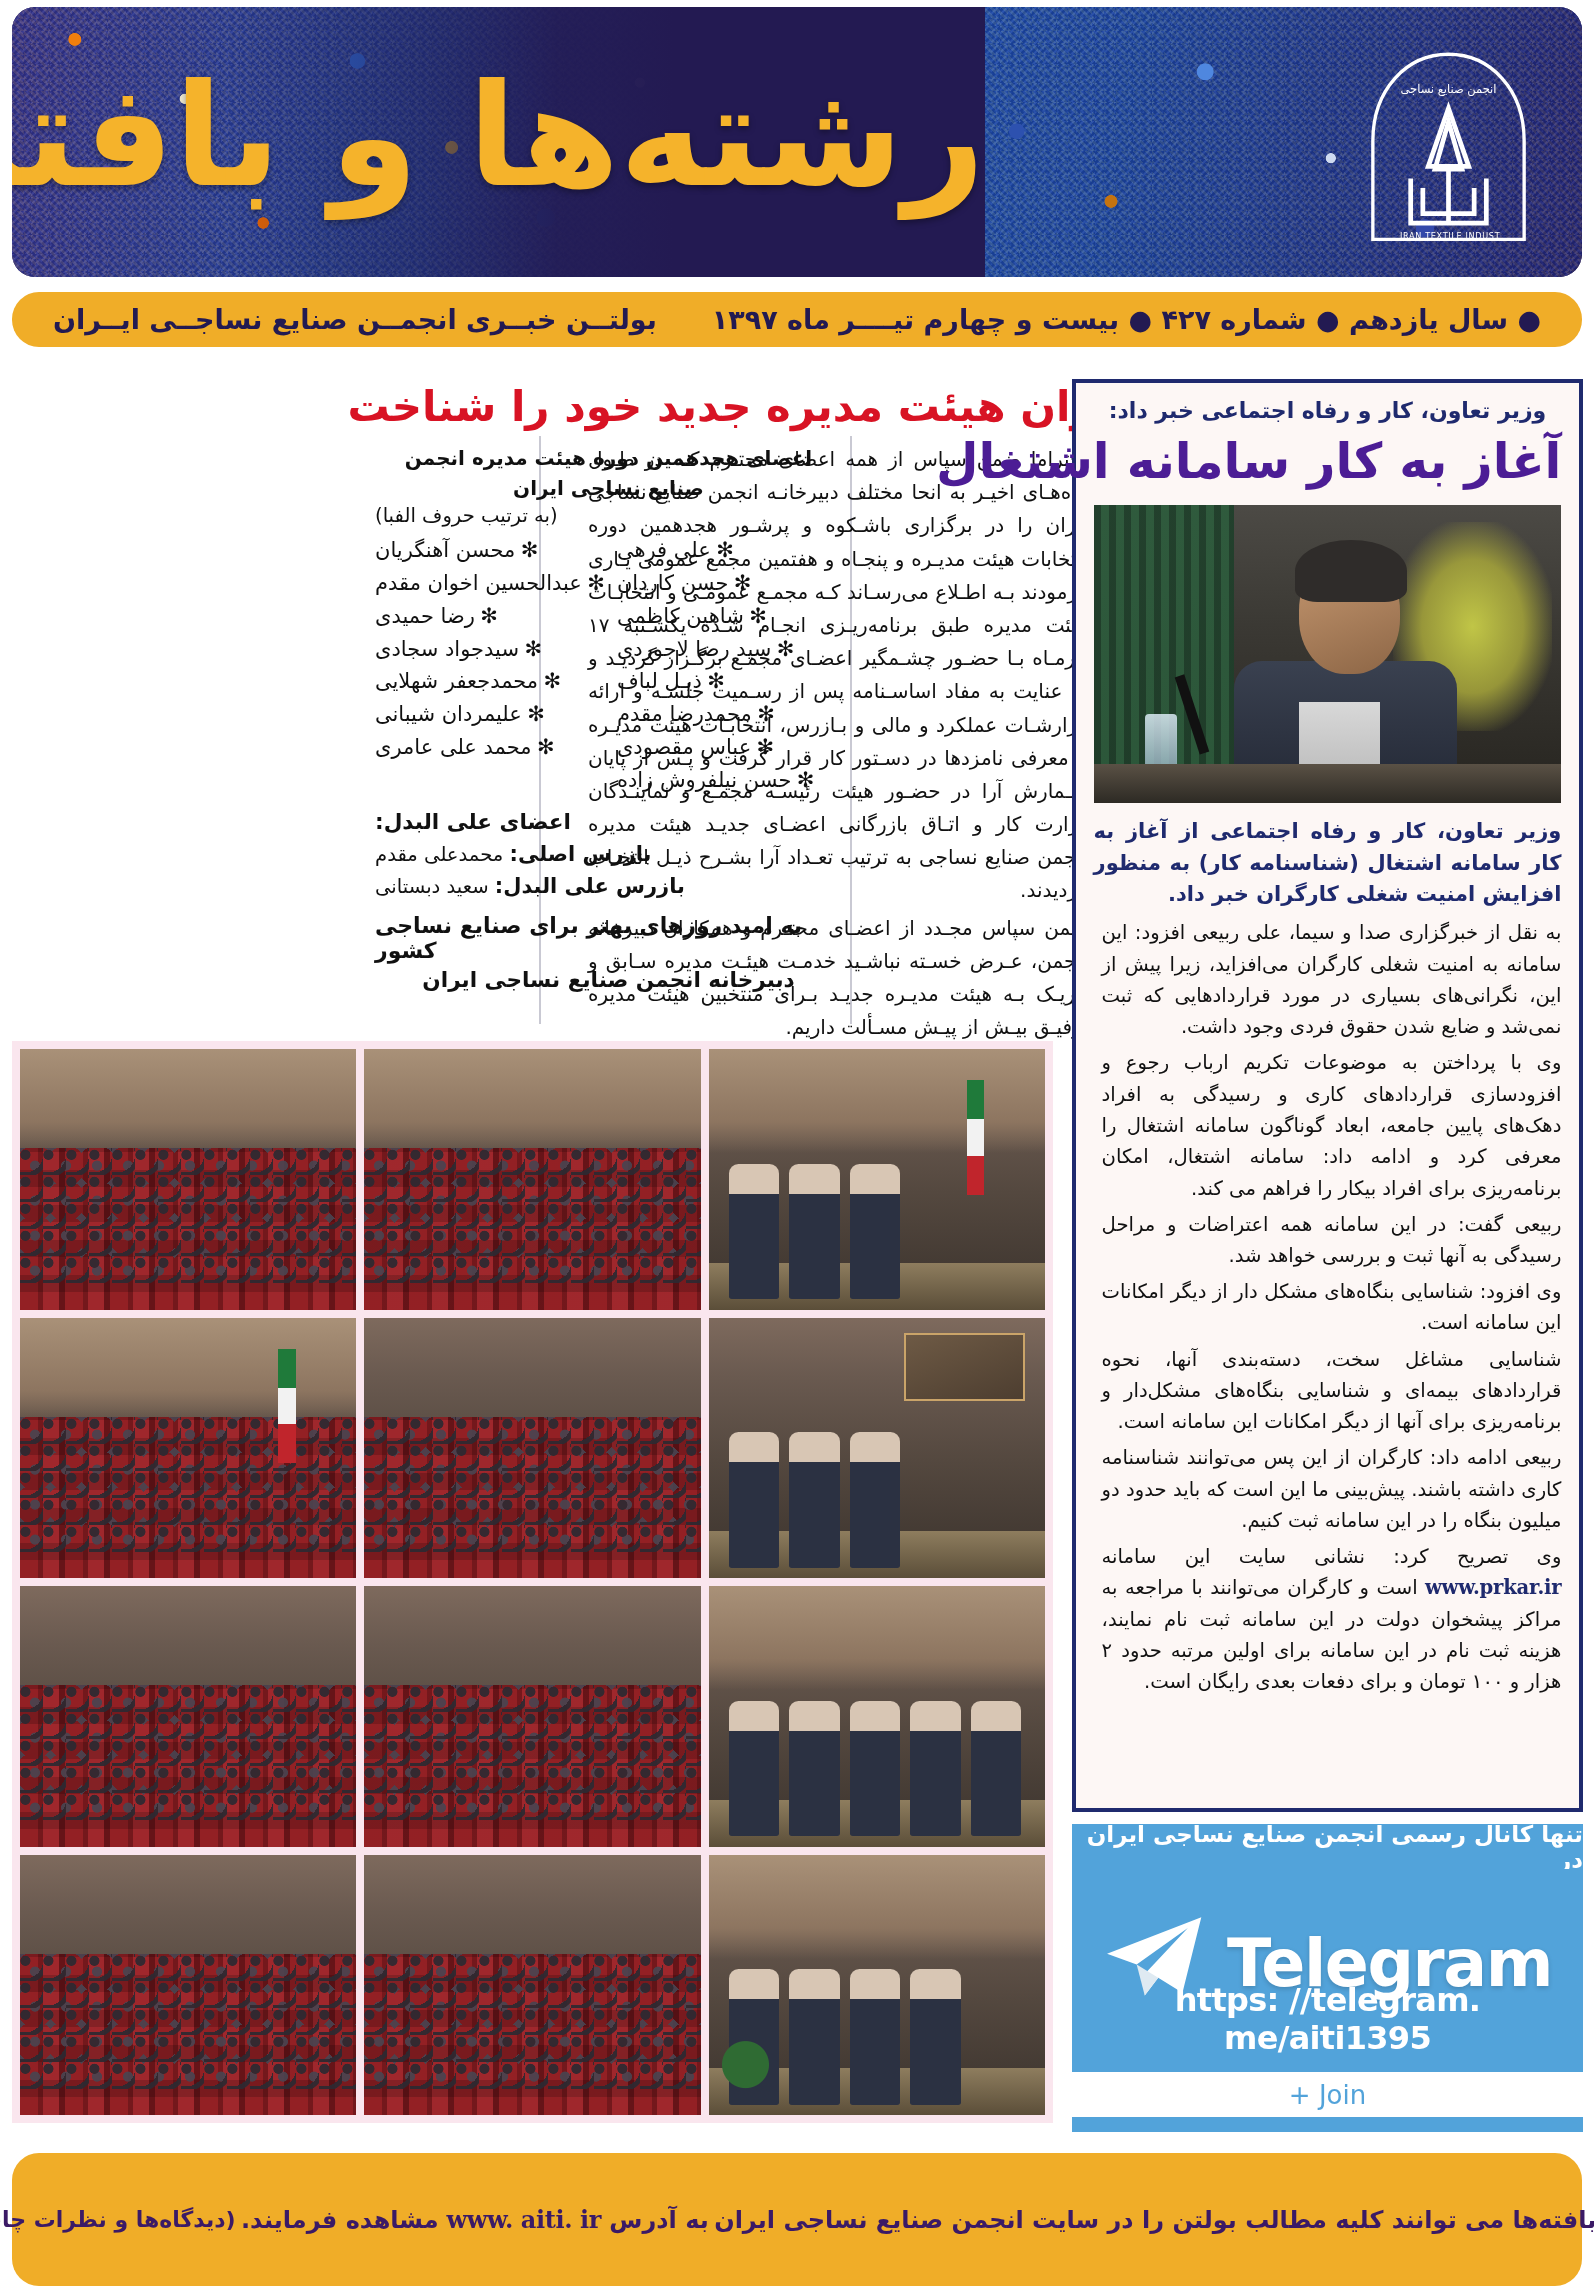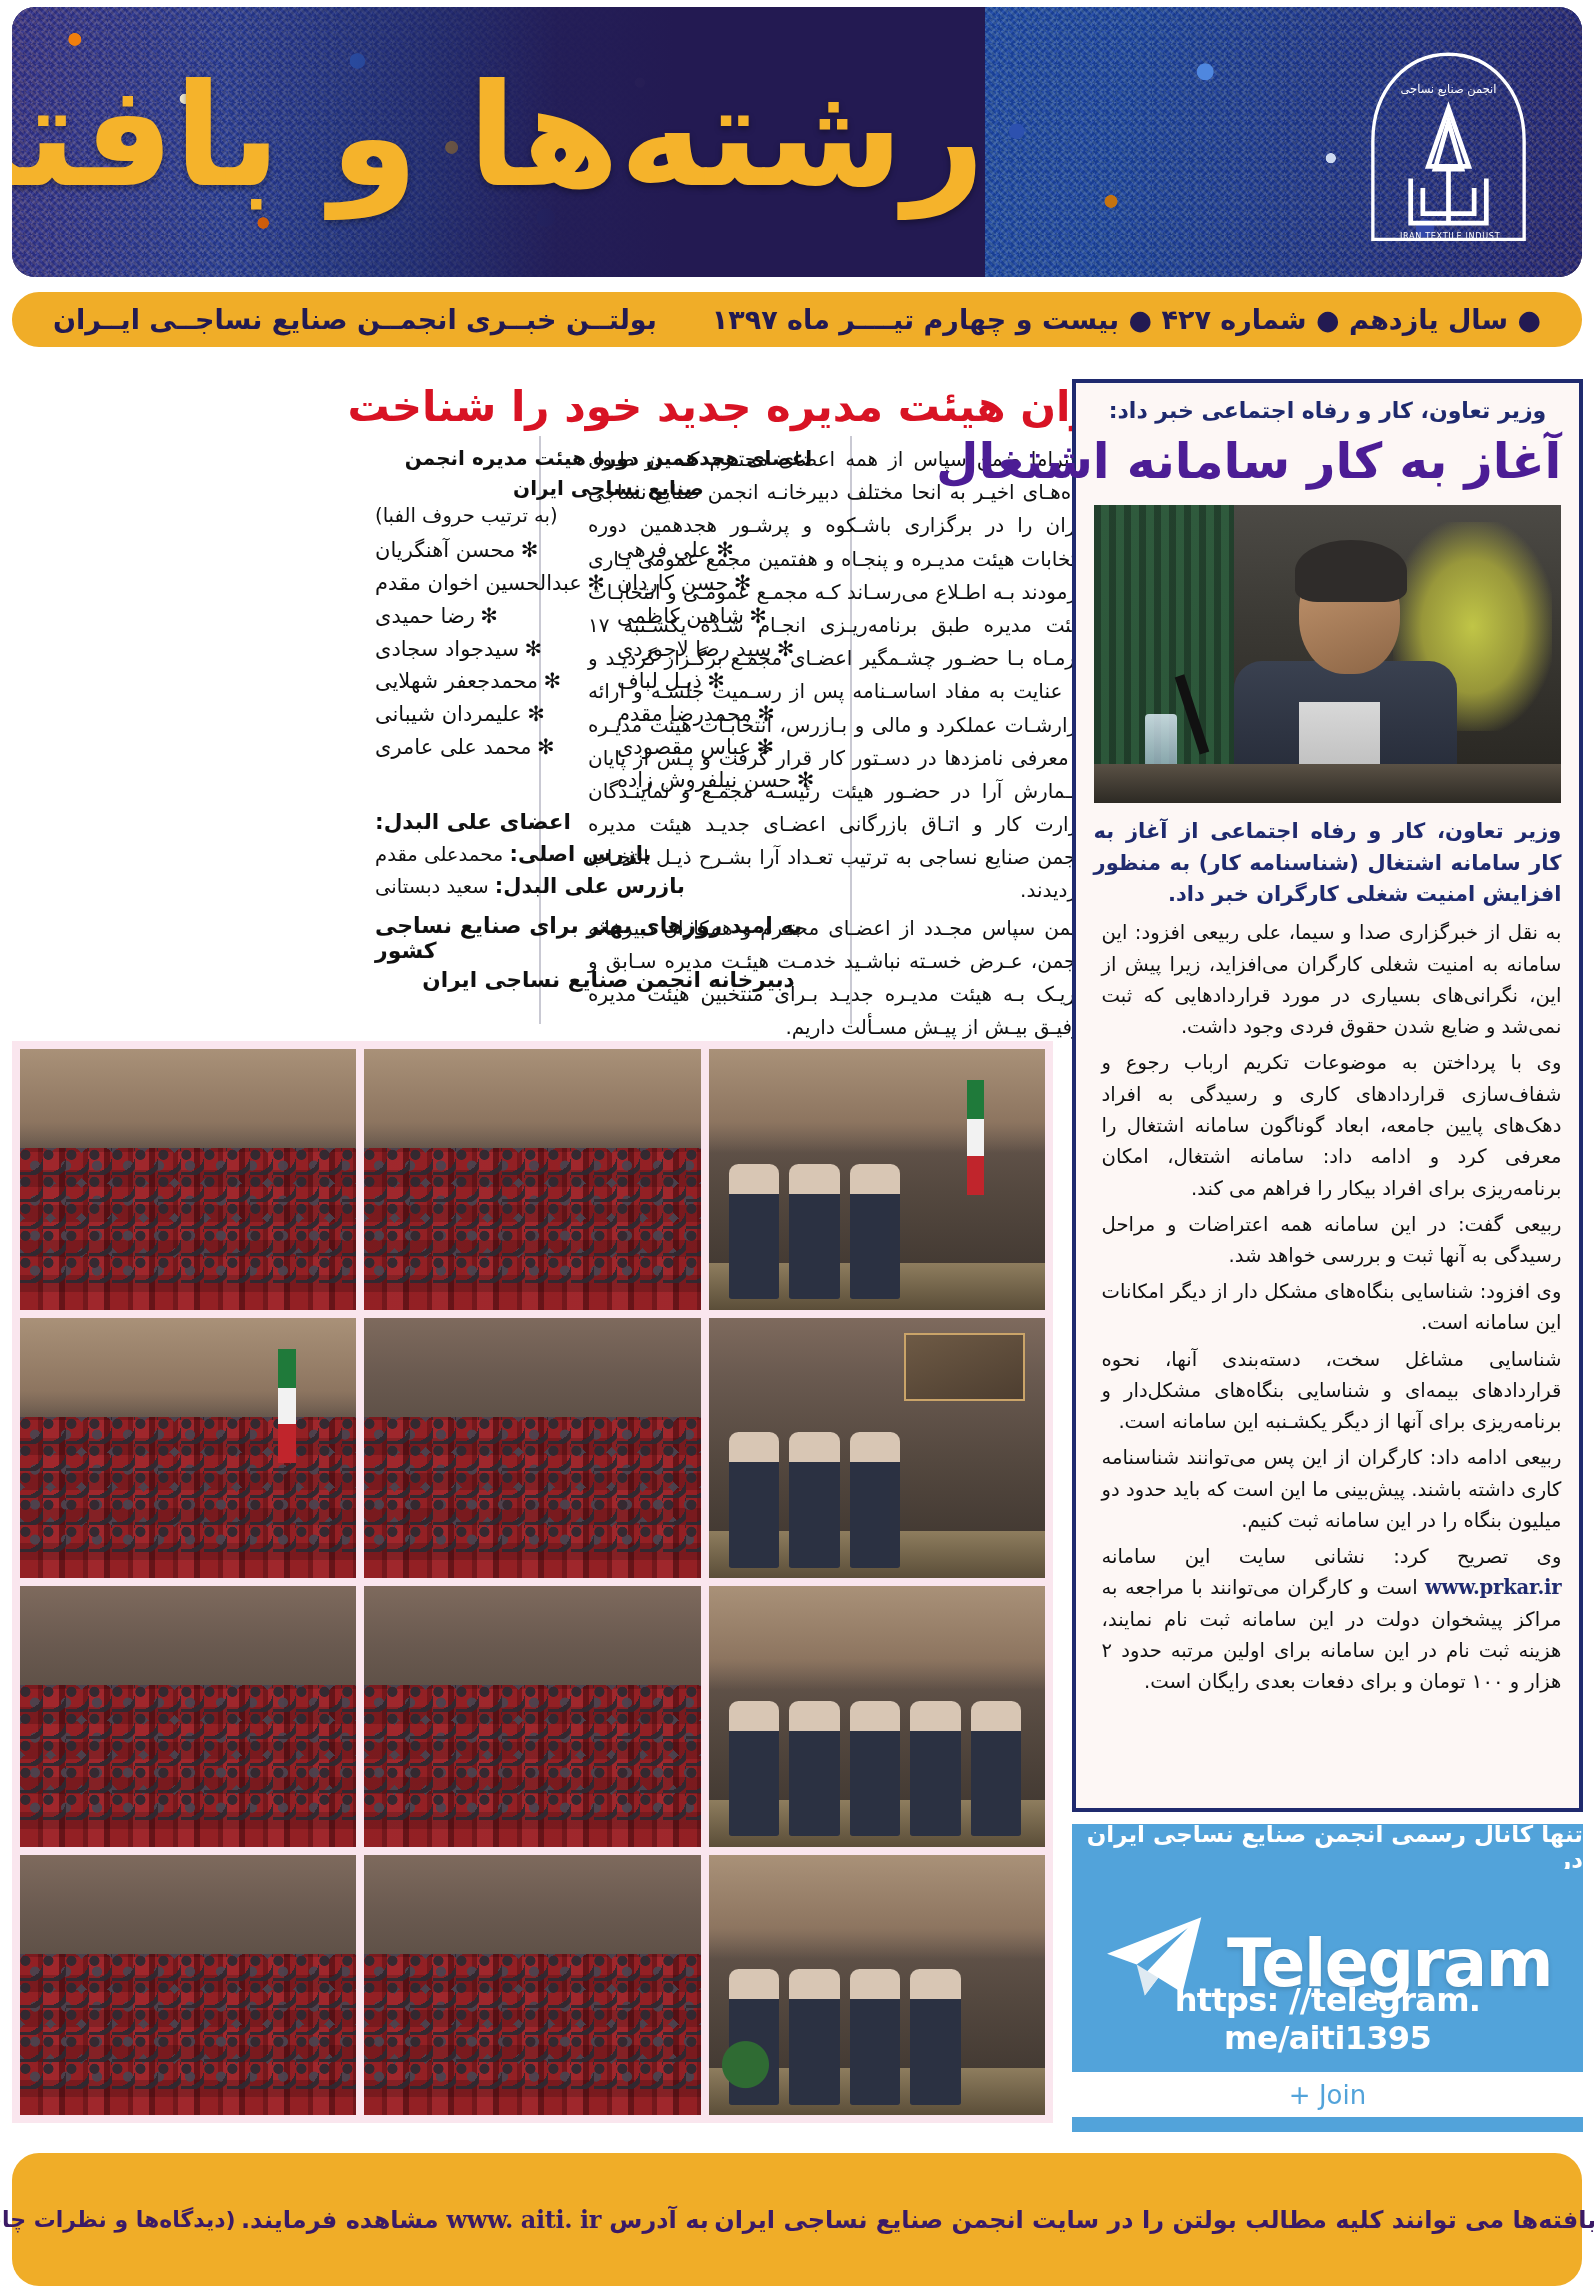--- a/index.html
+++ b/index.html
@@ -592,24 +592,24 @@
       <div class="person-hair"></div>
       <div class="mic"></div>
       <div class="glass"></div>
       <div class="desk"></div>
     </div>
 
     <div class="side-lead">وزیر تعاون، کار و رفاه اجتماعی از آغاز به کار سامانه اشتغال (شناسنامه کار) به منظور افزایش امنیت شغلی کارگران خبر داد.</div>
 
     <div class="side-body">
       <p>به نقل از خبرگزاری صدا و سیما، علی ربیعی افزود: این سامانه به امنیت شغلی کارگران می‌افزاید، زیرا پیش از این، نگرانی‌های بسیاری در مورد قراردادهایی که ثبت نمی‌شد و ضایع شدن حقوق فردی وجود داشت.</p>
-      <p>وی با پرداختن به موضوعات تکریم ارباب رجوع و شفاف‌سازی قراردادهای کاری و رسیدگی به افراد دهک‌های پایین جامعه، ابعاد گوناگون سامانه اشتغال را معرفی کرد و ادامه داد: سامانه اشتغال، امکان برنامه‌ریزی برای افراد بیکار را فراهم می کند.</p>
+      <p>وی با پرداختن به موضوعات تکریم ارباب رجوع و افزود‌سازی قراردادهای کاری و رسیدگی به افراد دهک‌های پایین جامعه، ابعاد گوناگون سامانه اشتغال را معرفی کرد و ادامه داد: سامانه اشتغال، امکان برنامه‌ریزی برای افراد بیکار را فراهم می کند.</p>
       <p>ربیعی گفت: در این سامانه همه اعتراضات و مراحل رسیدگی به آنها ثبت و بررسی خواهد شد.</p>
       <p>وی افزود: شناسایی بنگاه‌های مشکل دار از دیگر امکانات این سامانه است.</p>
-      <p>شناسایی مشاغل سخت، دسته‌بندی آنها، نحوه قراردادهای بیمه‌ای و شناسایی بنگاه‌های مشکل‌دار و برنامه‌ریزی برای آنها از دیگر یکشـنبه این سامانه است.</p>
+      <p>شناسایی مشاغل سخت، دسته‌بندی آنها، نحوه قراردادهای بیمه‌ای و شناسایی بنگاه‌های مشکل‌دار و برنامه‌ریزی برای آنها از دیگر امکانات این سامانه است.</p>
       <p>ربیعی ادامه داد: کارگران از این پس می‌توانند شناسنامه کاری داشته باشند. پیش‌بینی ما این است که باید حدود دو میلیون بنگاه را در این سامانه ثبت کنیم.</p>
       <p>
         <span>وی تصریح کرد: نشانی سایت این سامانه </span><span class="side-url">www.prkar.ir</span><span> است و کارگران می‌توانند با مراجعه به مراکز پیشخوان دولت در این سامانه ثبت نام نمایند، هزینه ثبت نام در این سامانه برای اولین مرتبه حدود ۲ هزار و ۱۰۰ تومان و برای دفعات بعدی رایگان است.</span>
       </p>
     </div>
   </div>
 
   <div class="tg-wrap">
     <div class="tg-header">تنها کانال رسمی انجمن صنایع نساجی ایران در</div>
     <div class="tg-body">

